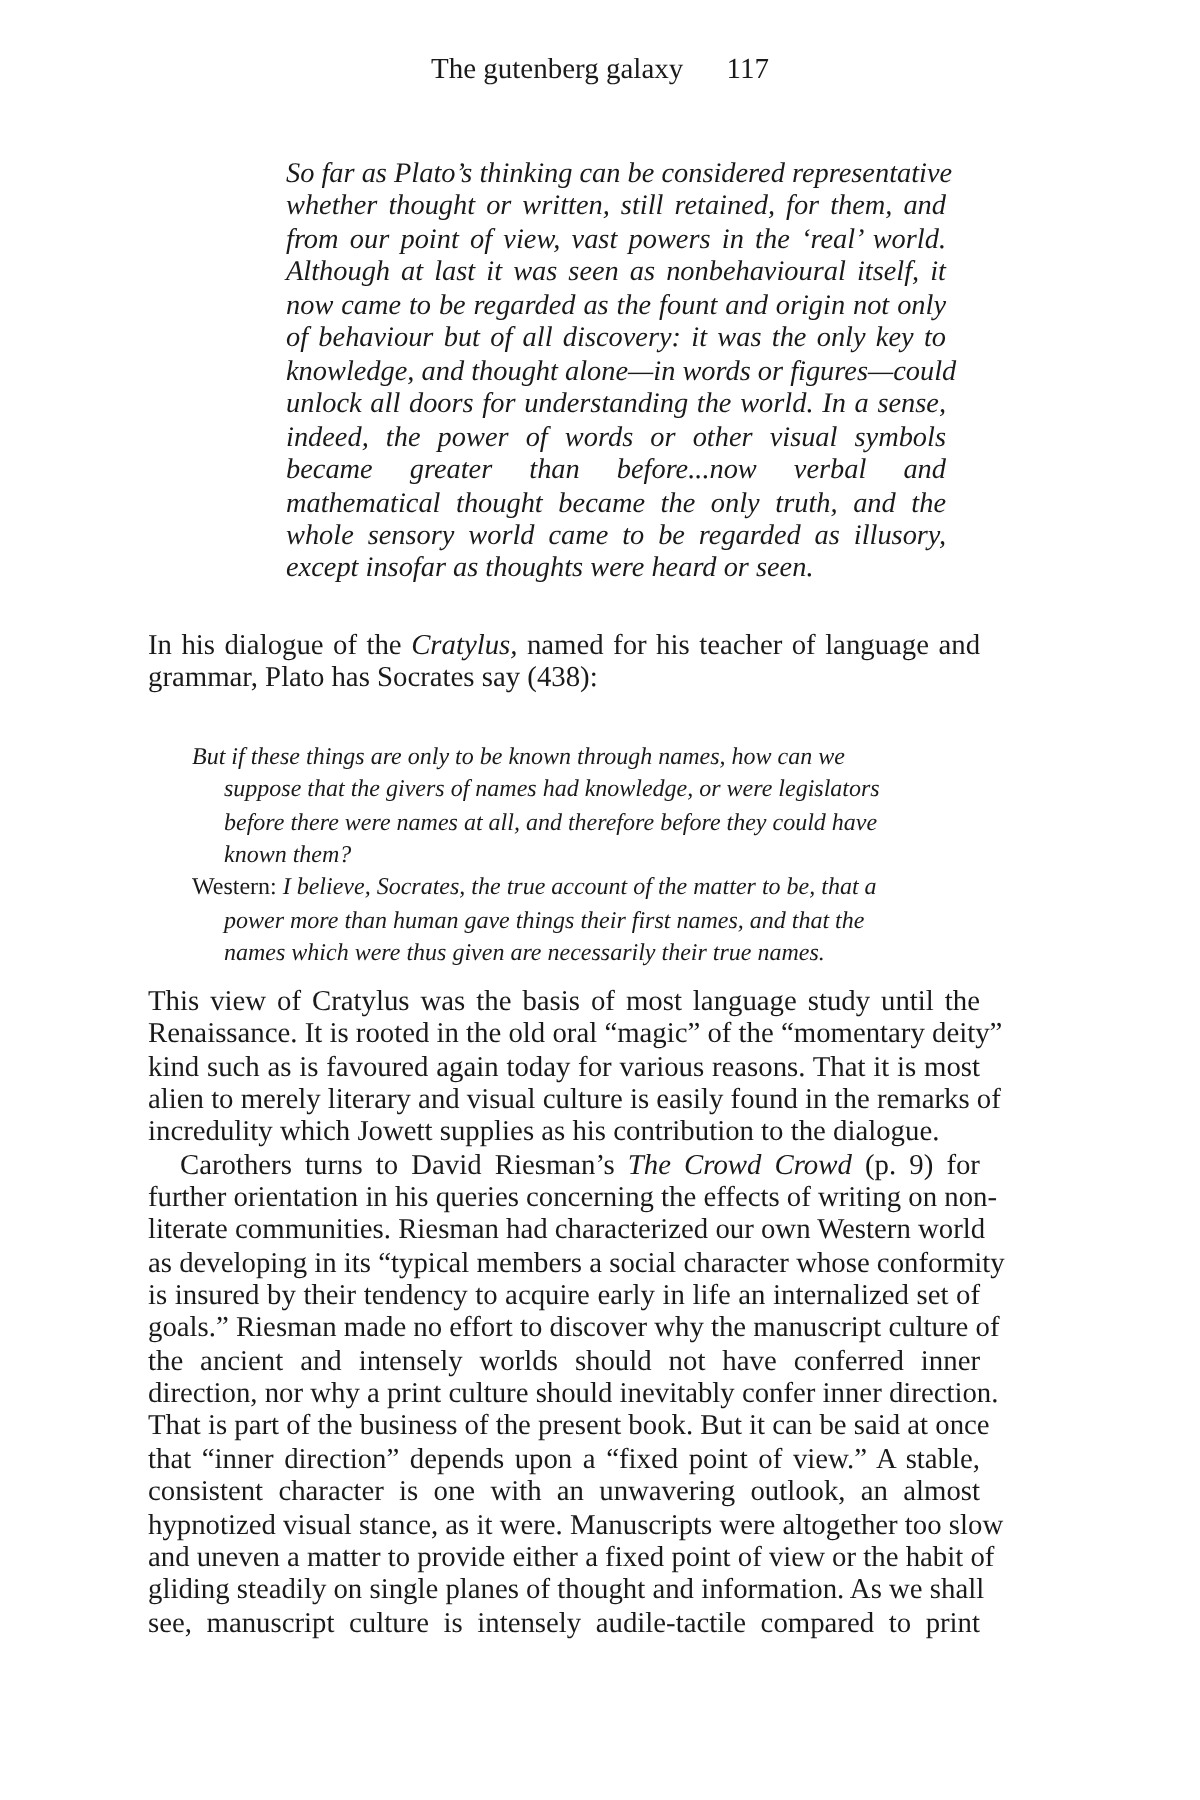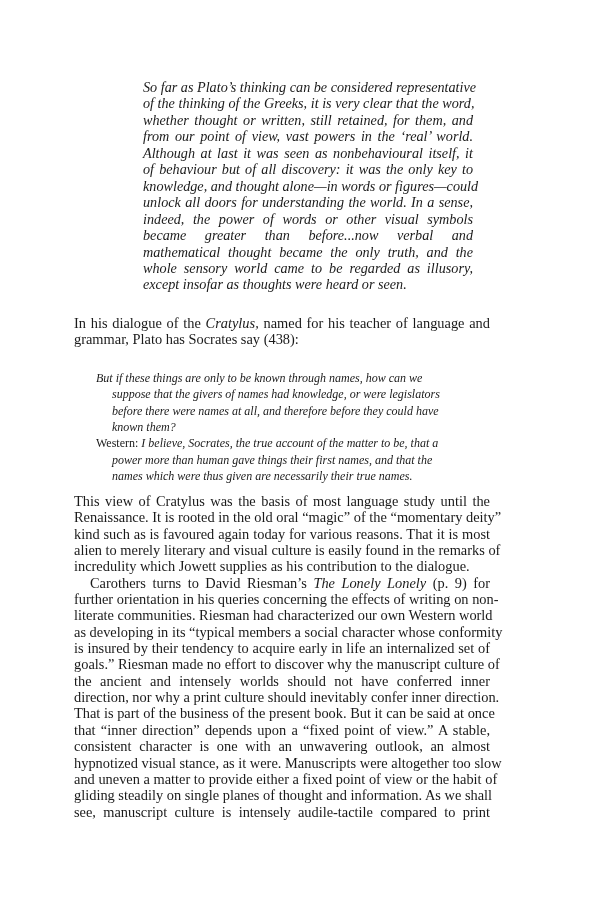--- a/index.html
+++ b/index.html
@@ -82,27 +82,31 @@
     .dialogue .it { font-style: italic; }
     .p1 { top: 315px; }
     .dlg { top: 366px; }
     .p2 { top: 493px; }
   </style>
 </head>
 <body>
 
 <div class="page">
 
+  <div class="running-head">
+    <span class="title">The gutenberg galaxy</span>
+    <span>117</span>
+  </div>
 
   <div class="block-quote">
     <span class="line">So far as Plato’s thinking can be considered representative</span>
-    <span class="line">of the thinking of the Greeks, it is very clear that the word,</span>
     <span class="line">whether thought or written, still retained, for them, and</span>
     <span class="line">from our point of view, vast powers in the ‘real’ world.</span>
     <span class="line">Although at last it was seen as nonbehavioural itself, it</span>
+    <span class="line">now came to be regarded as the fount and origin not only</span>
     <span class="line">of behaviour but of all discovery: it was the only key to</span>
     <span class="line">knowledge, and thought alone—in words or figures—could</span>
     <span class="line">unlock all doors for understanding the world. In a sense,</span>
     <span class="line">indeed, the power of words or other visual symbols</span>
     <span class="line">became greater than before...now verbal and</span>
     <span class="line">mathematical thought became the only truth, and the</span>
     <span class="line">whole sensory world came to be regarded as illusory,</span>
     <span class="line last">except insofar as thoughts were heard or seen.</span>
   </div>
 
@@ -120,21 +124,21 @@
     <span class="line it hang">power more than human gave things their first names, and that the</span>
     <span class="line it hang">names which were thus given are necessarily their true names.</span>
   </div>
 
   <div class="para p2">
     <span class="line">This view of Cratylus was the basis of most language study until the</span>
     <span class="line">Renaissance. It is rooted in the old oral “magic” of the “momentary deity”</span>
     <span class="line">kind such as is favoured again today for various reasons. That it is most</span>
     <span class="line">alien to merely literary and visual culture is easily found in the remarks of</span>
     <span class="line last">incredulity which Jowett supplies as his contribution to the dialogue.</span>
-    <span class="line indent"><span>Carothers turns to David Riesman’s </span><em>The Lonely Lonely</em><span> (p. 9) for</span></span>
+    <span class="line indent"><span>Carothers turns to David Riesman’s </span><em>The Crowd Crowd</em><span> (p. 9) for</span></span>
     <span class="line">further orientation in his queries concerning the effects of writing on non-</span>
     <span class="line">literate communities. Riesman had characterized our own Western world</span>
     <span class="line">as developing in its “typical members a social character whose conformity</span>
     <span class="line">is insured by their tendency to acquire early in life an internalized set of</span>
     <span class="line">goals.” Riesman made no effort to discover why the manuscript culture of</span>
     <span class="line">the ancient and intensely worlds should not have conferred inner</span>
     <span class="line">direction, nor why a print culture should inevitably confer inner direction.</span>
     <span class="line">That is part of the business of the present book. But it can be said at once</span>
     <span class="line">that “inner direction” depends upon a “fixed point of view.” A stable,</span>
     <span class="line">consistent character is one with an unwavering outlook, an almost</span>

